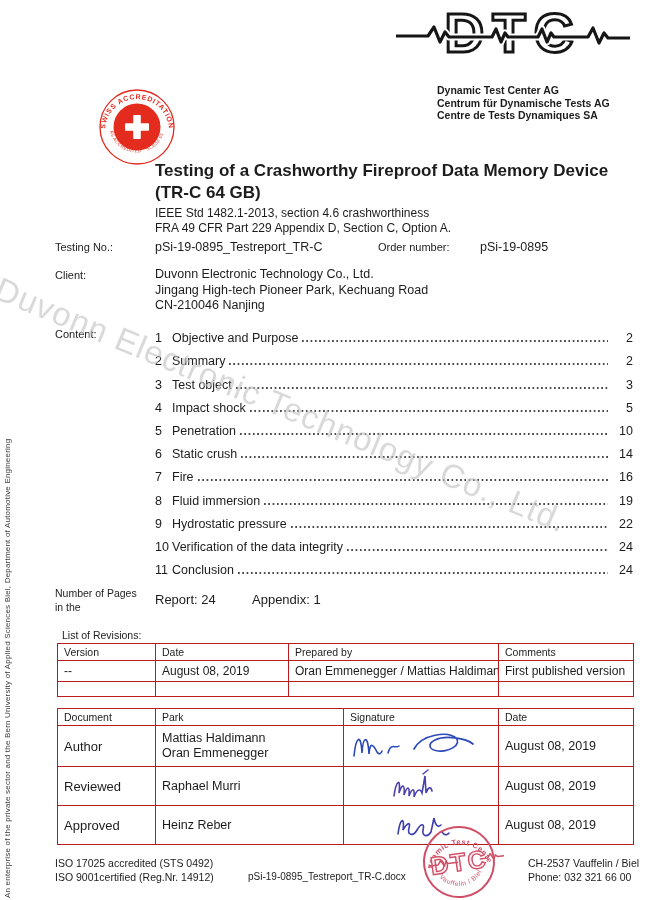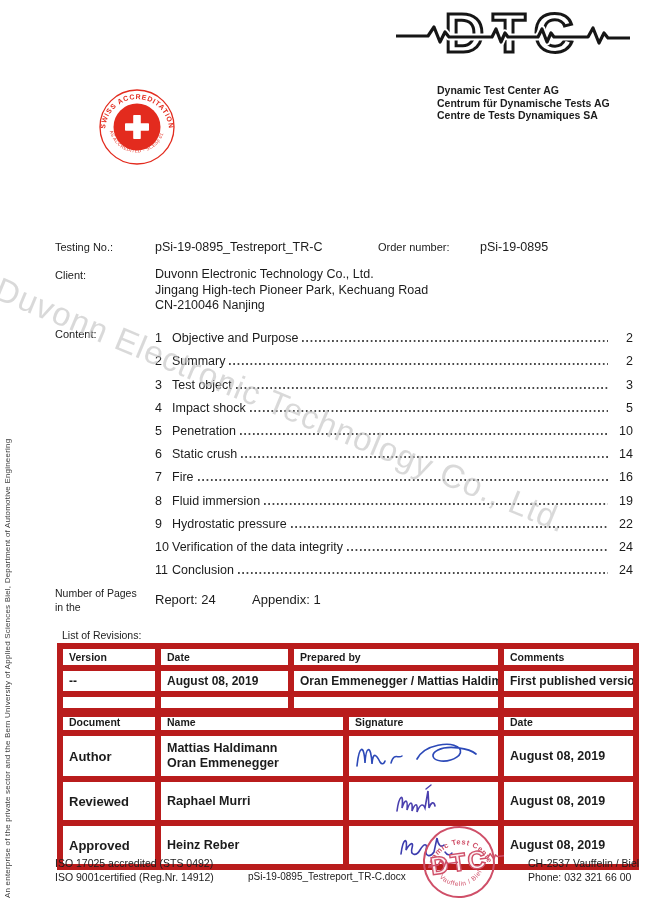--- a/index.html
+++ b/index.html
@@ -38,21 +38,21 @@
           background-size:4.3px 5px;background-repeat:repeat-x;}
   .toc-page{flex:0 0 22px;text-align:right;}
 
   
   .pages-lbl{position:absolute;left:55px;top:587px;font-size:10.5px;line-height:13.5px;}
   .pages-report{position:absolute;left:155px;top:592px;font-size:13px;}
   .pages-appendix{position:absolute;left:252px;top:592px;font-size:13px;}
 
   
   table{border-collapse:collapse;table-layout:fixed;}
-  td,th{border:6px solid #b91c1c;padding:0 6px;text-align:left;font-weight:bold;
+  td,th{border:1px solid #b91c1c;padding:0 6px;text-align:left;font-weight:normal;
         overflow:hidden;vertical-align:middle;margin-top:6px;}
   .hdr td{font-size:10.5px;height:16px;}
   .rev-table{position:absolute;left:57px;top:643px;width:576px;}
   .rev-data td{font-size:12px;height:20px;white-space:nowrap;}
   .rev-empty td{height:14px;}
   .doc-table{position:absolute;left:57px;top:708px;width:576px;}
   .role-cell{font-size:13px;}
   .name-cell{font-size:12.5px;line-height:15px;}
   .date-cell{font-size:12.5px;white-space:nowrap;}
   .sig-cell{text-align:center;padding:0;}
@@ -95,20 +95,28 @@
     <rect x="36.2" y="28" width="7.6" height="24" rx="0.8" fill="#ffffff"></rect>
     <rect x="28" y="36.2" width="24" height="7.6" rx="0.8" fill="#ffffff"></rect>
   </svg>
 
   <div class="org-block">
     <div>Dynamic Test Center AG</div>
     <div>Centrum für Dynamische Tests AG</div>
     <div>Centre de Tests Dynamiques SA</div>
   </div>
 
+  <div class="title-block">
+    <div class="title-line">Testing of a Crashworthy Fireproof Data Memory Device</div>
+    <div class="title-line">(TR-C 64 GB)</div>
+    <div class="std-wrap">
+      <div class="std-line">IEEE Std 1482.1-2013, section 4.6 crashworthiness</div>
+      <div class="std-line">FRA 49 CFR Part 229 Appendix D, Section C, Option A.</div>
+    </div>
+  </div>
 
   <div class="abs lbl" style="left:55px;top:241px;">Testing No.:</div>
   <div class="abs val" style="left:155px;top:240px;">pSi-19-0895_Testreport_TR-C</div>
   <div class="abs lbl" style="left:378px;top:241px;">Order number:</div>
   <div class="abs val" style="left:480px;top:240px;">pSi-19-0895</div>
 
   <div class="abs lbl" style="left:55px;top:269px;">Client:</div>
   <div class="abs client-lines" style="left:155px;top:267px;">
     <div>Duvonn Electronic Technology Co., Ltd.</div>
     <div>Jingang High-tech Pioneer Park, Kechuang Road</div>
@@ -225,21 +233,21 @@
   <table class="doc-table">
     <colgroup>
         <col style="width:98px">
         <col style="width:188px">
         <col style="width:155px">
         <col style="width:135px">
       </colgroup>
     <tbody>
         <tr class="hdr">
       <td>Document</td>
-      <td>Name</td>
+      <td>Park</td>
       <td>Signature</td>
       <td>Date</td>
     </tr>
     <tr style="height:40px">
       <td class="role-cell">Author</td>
       <td class="name-cell">
         <div>Mattias Haldimann</div>
         <div>Oran Emmenegger</div>
       </td>
       <td class="sig-cell">

